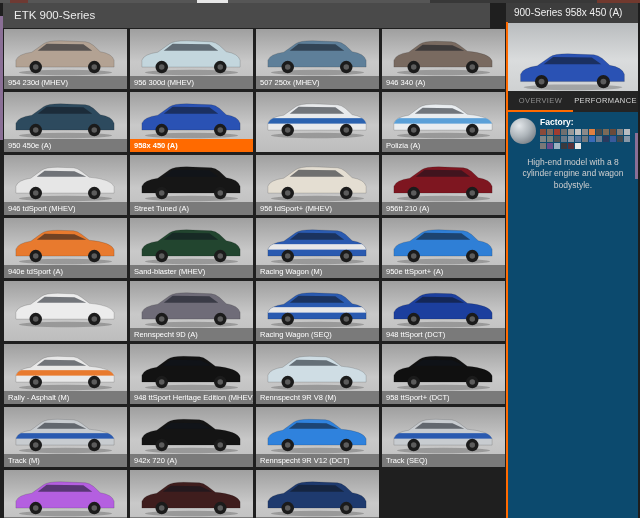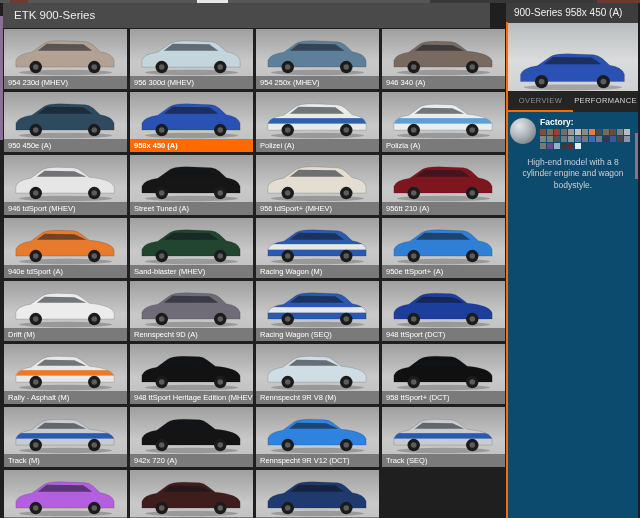--- a/index.html
+++ b/index.html
@@ -113,21 +113,21 @@
               </clipPath>
             </defs>
             <ellipse cx="62" cy="43.5" rx="47" ry="2.8" fill="rgba(0,0,0,0.22)"></ellipse>
             <path d="M12 38 L12 31 Q14 25 28 23 L40 14.5 Q44 11.5 57 11.5 L82 12.5 Q86 13 90 16 L97 22.5 Q109 24.5 111 31 L111 38 Z" fill="#5e7f99" stroke="rgba(0,0,0,0.25)" stroke-width="0.6"></path>
             <polygon points="34,21.5 43,14.5 80,15 89,21.5" fill="rgba(15,20,30,0.55)"></polygon>
             <circle cx="32" cy="38" r="6.3" fill="#1b1b1b"></circle>
             <circle cx="32" cy="38" r="2.8" fill="#5c5c5c"></circle>
             <circle cx="91" cy="38" r="6.3" fill="#1b1b1b"></circle>
             <circle cx="91" cy="38" r="2.8" fill="#5c5c5c"></circle>
           </svg>
-          <div class="label">954 250x (MHEV)</div>
+          <div class="label">507 250x (MHEV)</div>
         </div>
         <div class="cell">
           <svg viewBox="0 0 124 47" preserveAspectRatio="xMidYMax meet">
             <defs>
               <clipPath id="clip4">
                 <path d="M12 38 L12 31 Q14 25 27 23 L38 15 Q42 12 54 12 L70 12.5 Q74 13 78 16 L86 22 Q108 24 111 31.5 L111 38 Z"></path>
               </clipPath>
             </defs>
             <ellipse cx="62" cy="43.5" rx="47" ry="2.8" fill="rgba(0,0,0,0.22)"></ellipse>
             <path d="M12 38 L12 31 Q14 25 27 23 L38 15 Q42 12 54 12 L70 12.5 Q74 13 78 16 L86 22 Q108 24 111 31.5 L111 38 Z" fill="#796a60" stroke="rgba(0,0,0,0.25)" stroke-width="0.6"></path>
@@ -184,21 +184,20 @@
             <path d="M12 38 L12 31 Q14 25 28 23 L40 14.5 Q44 11.5 57 11.5 L82 12.5 Q86 13 90 16 L97 22.5 Q109 24.5 111 31 L111 38 Z" fill="#e8eaec" stroke="rgba(0,0,0,0.25)" stroke-width="0.6"></path>
             <g clip-path="url(#clip7)">
               <rect x="12" y="26" width="99" height="5.5" fill="#2a62b0"></rect>
             </g>
             <polygon points="34,21.5 43,14.5 80,15 89,21.5" fill="rgba(15,20,30,0.55)"></polygon>
             <circle cx="32" cy="38" r="6.3" fill="#1b1b1b"></circle>
             <circle cx="32" cy="38" r="2.8" fill="#5c5c5c"></circle>
             <circle cx="91" cy="38" r="6.3" fill="#1b1b1b"></circle>
             <circle cx="91" cy="38" r="2.8" fill="#5c5c5c"></circle>
           </svg>
-          <div class="label">Polizei (A)</div>
         </div>
         <div class="cell">
           <svg viewBox="0 0 124 47" preserveAspectRatio="xMidYMax meet">
             <defs>
               <clipPath id="clip8">
                 <path d="M12 38 L12 31 Q14 25 27 23 L38 15 Q42 12 54 12 L70 12.5 Q74 13 78 16 L86 22 Q108 24 111 31.5 L111 38 Z"></path>
               </clipPath>
             </defs>
             <ellipse cx="62" cy="43.5" rx="47" ry="2.8" fill="rgba(0,0,0,0.22)"></ellipse>
             <path d="M12 38 L12 31 Q14 25 27 23 L38 15 Q42 12 54 12 L70 12.5 Q74 13 78 16 L86 22 Q108 24 111 31.5 L111 38 Z" fill="#e9edf0" stroke="rgba(0,0,0,0.25)" stroke-width="0.6"></path>
@@ -360,21 +359,20 @@
               </clipPath>
             </defs>
             <ellipse cx="62" cy="43.5" rx="47" ry="2.8" fill="rgba(0,0,0,0.22)"></ellipse>
             <path d="M12 38 L12 31 Q14 25 27 23 L38 15 Q42 12 54 12 L70 12.5 Q74 13 78 16 L86 22 Q108 24 111 31.5 L111 38 Z" fill="#ececec" stroke="rgba(0,0,0,0.25)" stroke-width="0.6"></path>
             <polygon points="33,21.5 41,15.5 71,16 83,21.5" fill="rgba(15,20,30,0.55)"></polygon>
             <circle cx="32" cy="38" r="6.3" fill="#1b1b1b"></circle>
             <circle cx="32" cy="38" r="2.8" fill="#5c5c5c"></circle>
             <circle cx="91" cy="38" r="6.3" fill="#1b1b1b"></circle>
             <circle cx="91" cy="38" r="2.8" fill="#5c5c5c"></circle>
           </svg>
-          <div class="label">Drift (M)</div>
         </div>
         <div class="cell">
           <svg viewBox="0 0 124 47" preserveAspectRatio="xMidYMax meet">
             <defs>
               <clipPath id="clip18">
                 <path d="M12 38 L12 31 Q14 25 28 23 L40 14.5 Q44 11.5 57 11.5 L82 12.5 Q86 13 90 16 L97 22.5 Q109 24.5 111 31 L111 38 Z"></path>
               </clipPath>
             </defs>
             <ellipse cx="62" cy="43.5" rx="47" ry="2.8" fill="rgba(0,0,0,0.22)"></ellipse>
             <path d="M12 38 L12 31 Q14 25 28 23 L40 14.5 Q44 11.5 57 11.5 L82 12.5 Q86 13 90 16 L97 22.5 Q109 24.5 111 31 L111 38 Z" fill="#6f6c78" stroke="rgba(0,0,0,0.25)" stroke-width="0.6"></path>

